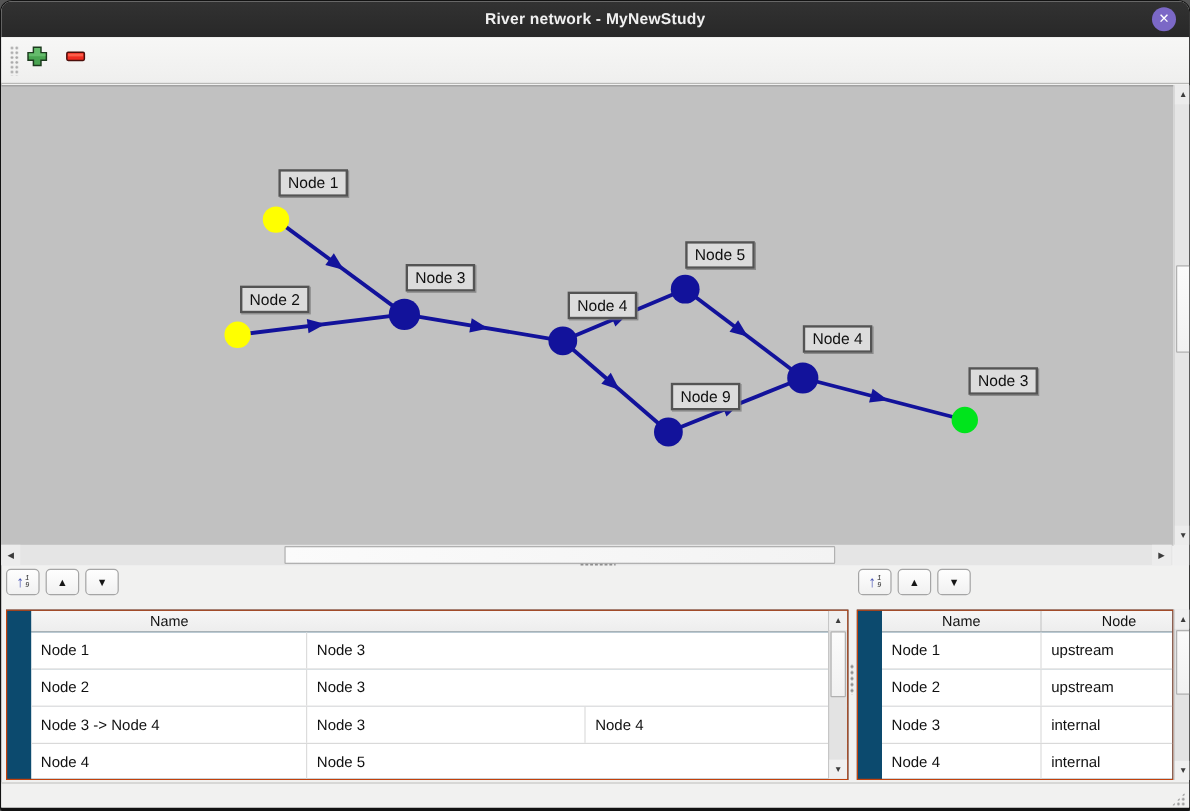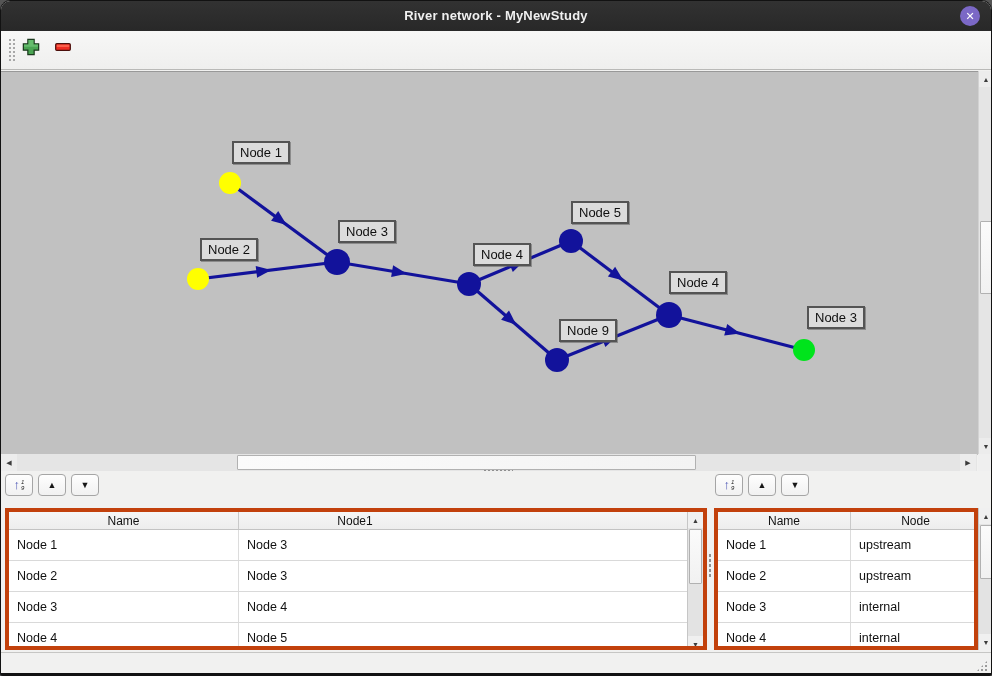--- a/index.html
+++ b/index.html
@@ -47,21 +47,21 @@
   
   .mini-toolbar{position:absolute;top:473px;height:24px;display:flex;gap:5px;}
   .mini-toolbar.ltb{left:4px;} .mini-toolbar.rtb{left:714px;}
   .mbtn{width:28px;height:22px;box-sizing:border-box;background:linear-gradient(#fefefe,#f1f1f1);
     border:1px solid #a5a5a5;border-radius:4px;display:flex;align-items:center;justify-content:center;
     font-size:9px;color:#161616;cursor:pointer;}
   .sort-arrow{color:#4a55b4;font-size:13px;font-weight:bold;line-height:10px;}
   .sort-digits{display:flex;flex-direction:column;font-size:6px;line-height:6px;color:#222;margin-left:1px;}
   
   .dtable{position:absolute;top:507px;box-sizing:border-box;background:#0c4a6e;
-    border:4px solid #c2410c;overflow:hidden;font-size:12.5px;color:#111;}
+    border:1px solid #c2410c;overflow:hidden;font-size:12.5px;color:#111;padding-left:20px;}
   .dtable.links{left:4px;width:702px;height:142px;}
   .dtable.nodes{left:713px;width:264px;height:142px;}
   .thead{display:grid;height:17px;background:linear-gradient(#f6f6f6,#ededed);
     border-bottom:1px solid #c3c3c3;}
   .th{display:flex;align-items:center;justify-content:center;border-right:1px solid #c9c9c9;
     font-size:12px;cursor:pointer;}
   .th:last-child{border-right:none;}
   .tr{display:grid;height:30px;border-bottom:1px solid #d9d9d9;background:#fff;cursor:default;}
   .td{display:flex;align-items:center;padding:0 8px;border-right:1px solid #dcdcdc;
     overflow:hidden;white-space:nowrap;}
@@ -209,32 +209,32 @@
         <span>▲</span>
       </div>
     <div class="mbtn">
         <span>▼</span>
       </div>
   </div>
 
   <div class="dtable links">
     <div class="thead" id="links-head">
         <div class="th">Name</div>
-        <div class="th">Node1</div>
       </div>
     <div id="links-body">
         <div class="tr">
           <div class="td">Node 1</div>
           <div class="td">Node 3</div>
         </div>
         <div class="tr">
           <div class="td">Node 2</div>
           <div class="td">Node 3</div>
         </div>
         <div class="tr">
+          <div class="td">Node 3 -&gt; Node 4</div>
           <div class="td">Node 3</div>
           <div class="td">Node 4</div>
         </div>
         <div class="tr">
           <div class="td">Node 4</div>
           <div class="td">Node 5</div>
         </div>
       </div>
     <div class="tsb in-left">
       <div class="sbtn up">

